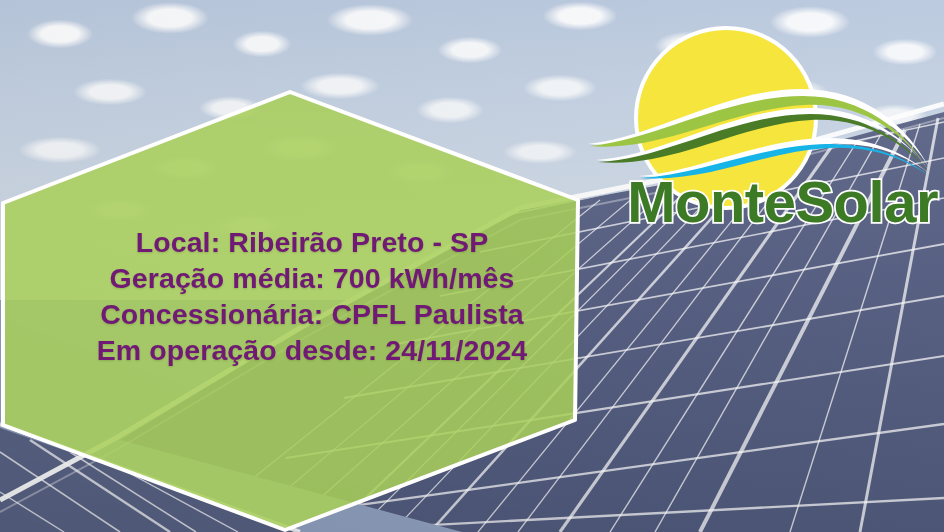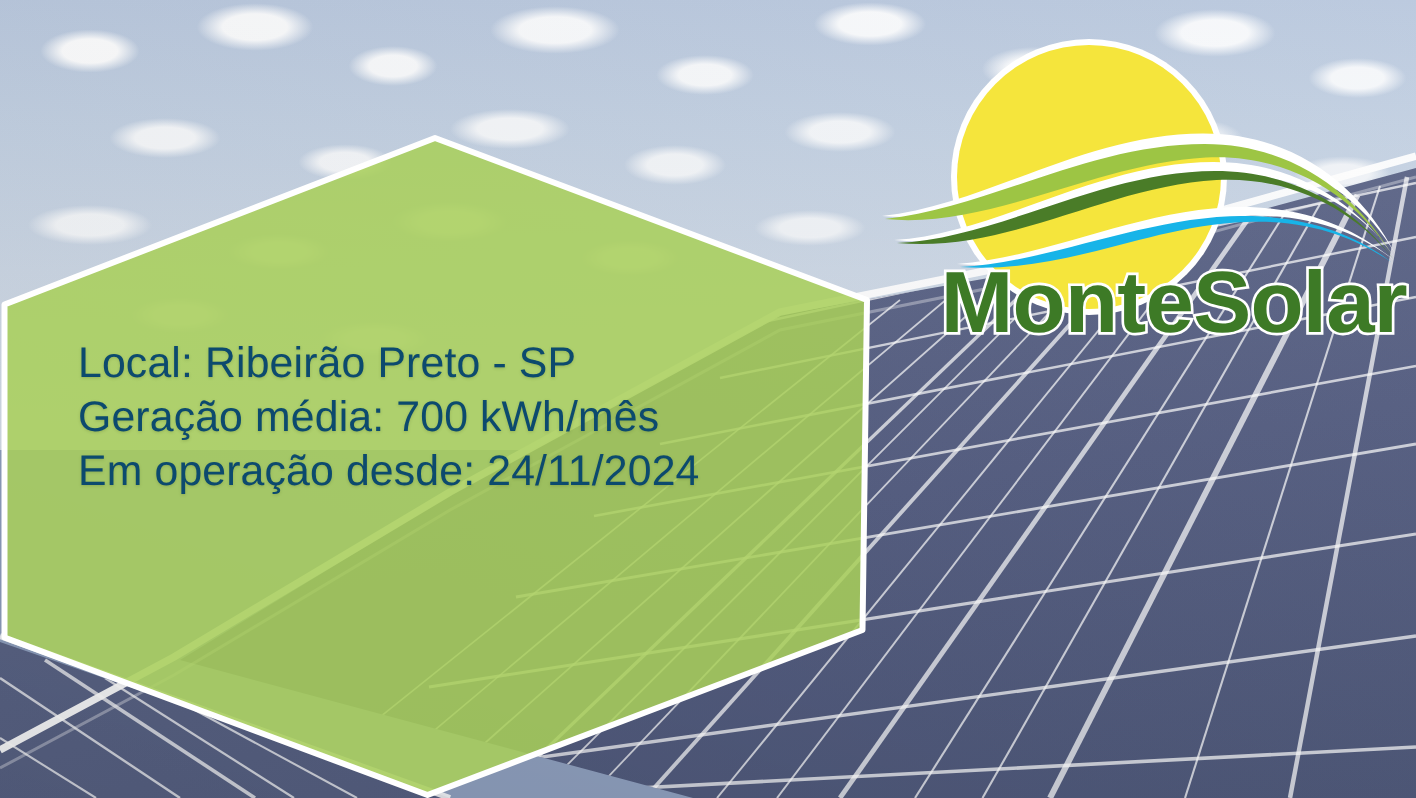--- a/index.html
+++ b/index.html
@@ -69,27 +69,28 @@
 
   
   .hexwrap{position:absolute;left:0;top:0;width:944px;height:532px;pointer-events:none;}
 
   
   .info{
     position:absolute;left:52px;top:224px;
     width:520px;
   }
   .info-line{
-    color:#0c4a6e;
+    color:#701a75;
     font-size:28.5px;
     line-height:36px;
-    font-weight:400;
+    font-weight:700;
     letter-spacing:.1px;
     white-space:nowrap;
     text-shadow:0 1px 2px rgba(90,110,40,.30);
+    text-align:center;
   }
 
   
   .logo{position:absolute;left:578px;top:12px;width:360px;height:205px;}
   .logo svg{display:block;}
   .brand{
     position:absolute;left:0;top:156px;width:360px;
     text-align:right;
   }
   .brand-text{
@@ -172,20 +173,21 @@
 
   <div class="hexwrap">
     <svg width="944" height="532" viewBox="0 0 944 532">
       <polygon points="290,92 578,200 575,420 285,530 3,425 3,203" fill="#A9CF5A" fill-opacity="0.86" stroke="#ffffff" stroke-width="4" stroke-linejoin="round"></polygon>
     </svg>
   </div>
 
   <div class="info">
     <div class="info-line">Local: Ribeirão Preto - SP</div>
     <div class="info-line">Geração média: 700 kWh/mês</div>
+    <div class="info-line">Concessionária: CPFL Paulista</div>
     <div class="info-line">Em operação desde: 24/11/2024</div>
   </div>
 
   <div class="logo">
     <svg width="360" height="205" viewBox="0 0 360 205">
 
       <circle cx="148" cy="106" r="92" fill="#ffffff"></circle>
       <circle cx="148" cy="106" r="88" fill="#F5E53C"></circle>
 
       <path d="M10,135 C80,142 150,96 225,92 C285,89 330,122 352,160

